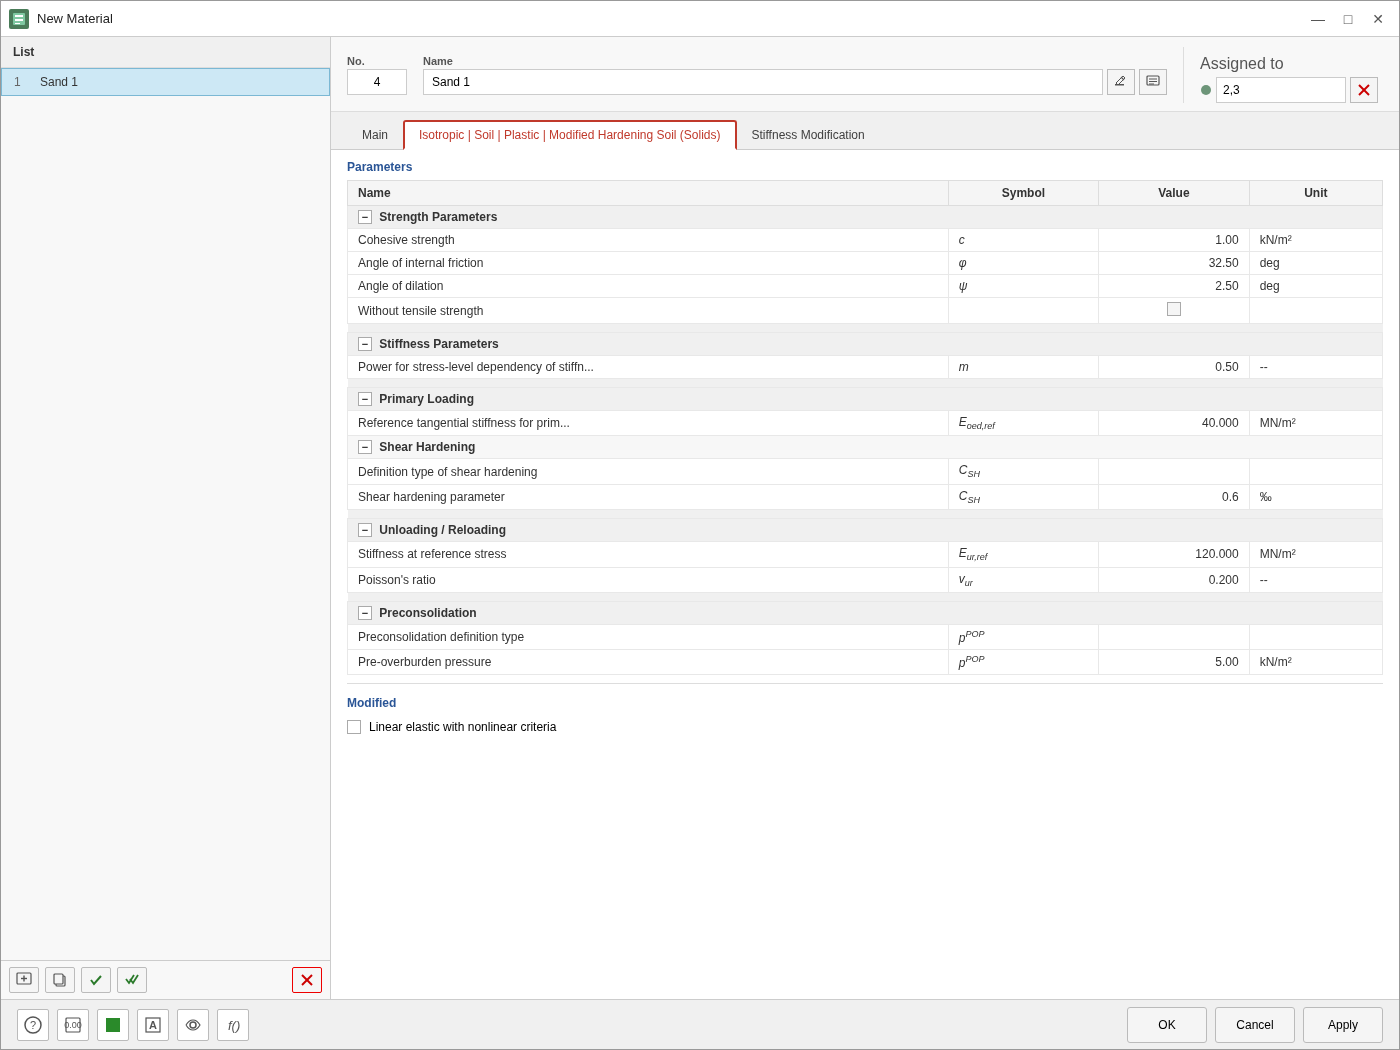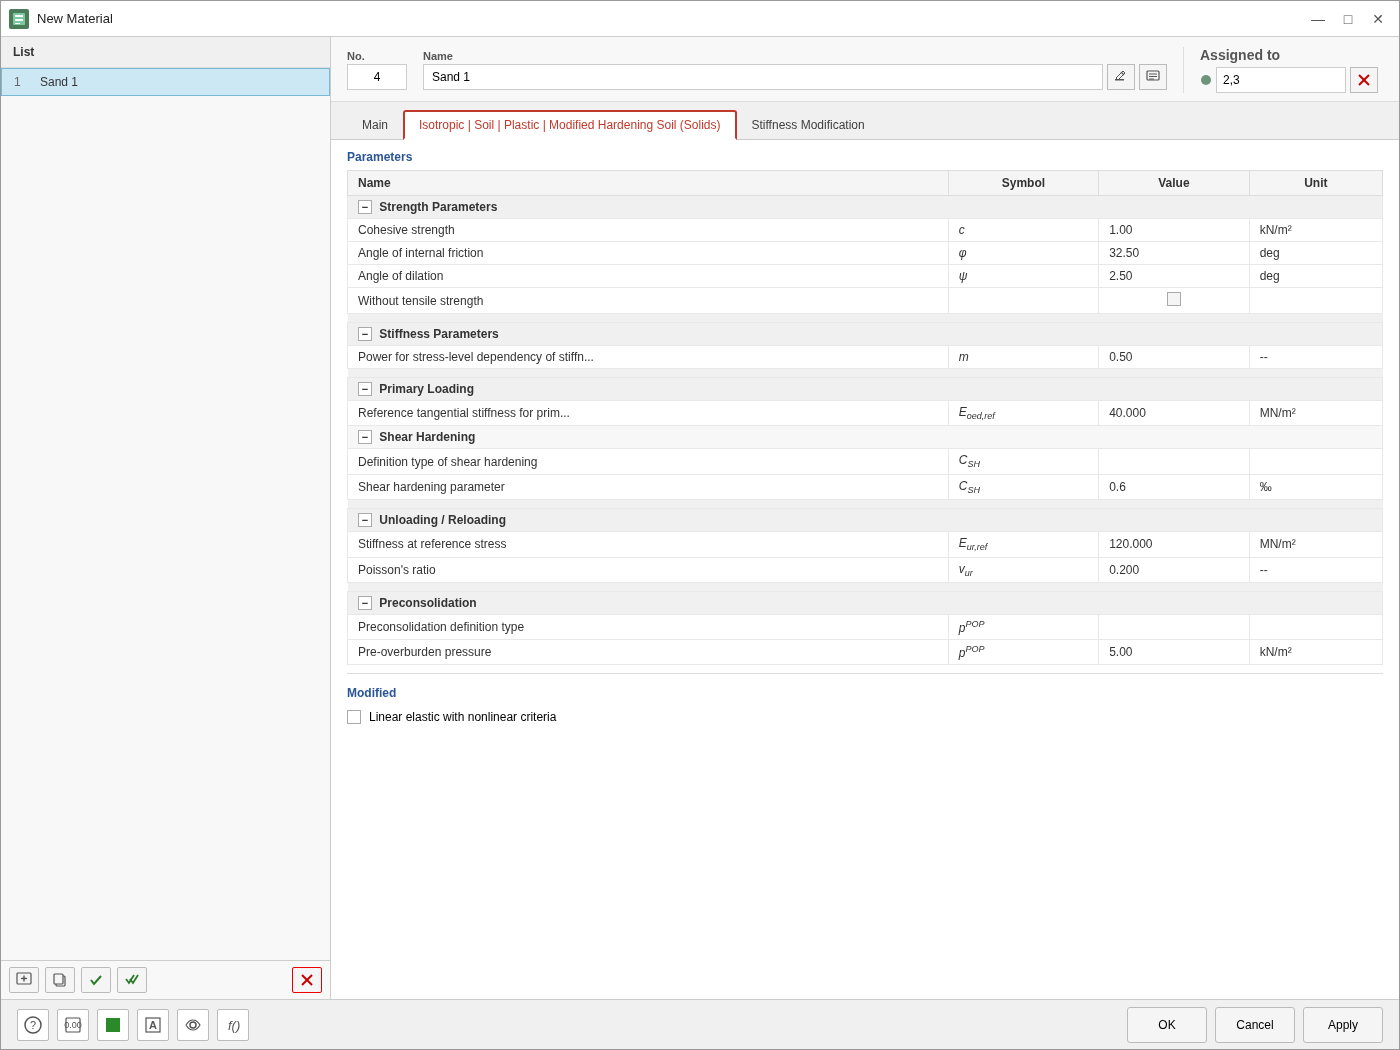--- a/index.html
+++ b/index.html
@@ -34,21 +34,21 @@
     
     .meta-row { display: flex; align-items: center; gap: 16px; padding: 10px 16px 8px 16px; background: #f8f8f8; border-bottom: 1px solid #ddd; }
     .meta-no { display: flex; flex-direction: column; gap: 2px; }
     .meta-label { font-size: 11px; color: #555; font-weight: 600; }
     .meta-no-input { width: 60px; height: 26px; border: 1px solid #ccc; padding: 2px 6px; font-size: 12px; text-align: center; background: #fff; }
     .meta-name { display: flex; flex-direction: column; gap: 2px; flex: 1; }
     .meta-name-row { display: flex; gap: 4px; align-items: center; }
     .meta-name-input { flex: 1; height: 26px; border: 1px solid #ccc; padding: 2px 8px; font-size: 12px; background: #fff; }
     .meta-name-btn { width: 28px; height: 26px; border: 1px solid #bbb; background: #f5f5f5; cursor: pointer; display: flex; align-items: center; justify-content: center; font-size: 13px; }
     .assigned-panel { min-width: 200px; border-left: 1px solid #ddd; padding-left: 16px; }
-    .assigned-label { font-size: 14px; color: #555; font-weight: 700; margin-bottom: 4px; }
+    .assigned-label { font-size: 16px; color: #555; font-weight: 400; margin-bottom: 4px; margin-top: 8px; }
     .assigned-row { display: flex; gap: 4px; align-items: center; }
     .assigned-input { width: 130px; height: 26px; border: 1px solid #ccc; padding: 2px 6px; font-size: 12px; background: #fff; }
     .assigned-btn { width: 28px; height: 26px; border: 1px solid #bbb; background: #f5f5f5; cursor: pointer; display: flex; align-items: center; justify-content: center; font-size: 14px; color: #c00; }
 
     
     .tabs-row { display: flex; align-items: center; padding: 8px 16px 0 16px; background: #f0f0f0; border-bottom: 1px solid #ccc; gap: 0; }
     .tab { padding: 6px 14px; cursor: pointer; border: 1px solid transparent; border-bottom: none; font-size: 12px; color: #404040; background: transparent; border-radius: 3px 3px 0 0; }
     .tab.active-tab { background: #fff; border: 2px solid #c0392b; border-bottom: 2px solid #fff; font-weight: 500; color: #c0392b; margin-bottom: -1px; z-index: 1; }
     .tab.stiffness-tab { background: transparent; border: 1px solid transparent; }
 
@@ -56,21 +56,21 @@
     .params-area { flex: 1; overflow-y: auto; padding: 0 16px 16px 16px; background: #fff; }
     .params-header { font-size: 12px; font-weight: 600; color: #2a5596; padding: 10px 0 6px 0; }
     .params-table { width: 100%; border-collapse: collapse; }
     .params-table th { background: #f5f5f5; border: 1px solid #ddd; padding: 5px 10px; font-size: 12px; font-weight: 600; color: #333; text-align: left; }
     .params-table th.center { text-align: center; }
     .params-table td { border: 1px solid #e8e8e8; padding: 4px 10px; font-size: 12px; color: #333; vertical-align: middle; }
     .group-row td { background: #f0f0f0; font-weight: 600; color: #333; }
     .subgroup-row td { background: #f7f7f7; font-weight: 600; color: #333; }
     .data-row td { background: #fff; }
     .symbol-cell { color: #2255aa; font-style: italic; }
-    .value-cell { text-align: left; padding-right: 16px; }
+    .value-cell { text-align: right; padding-right: 16px; }
     .unit-cell { color: #555; }
     .collapse-icon { display: inline-block; width: 14px; height: 14px; border: 1px solid #aaa; text-align: center; line-height: 12px; font-size: 11px; cursor: pointer; margin-right: 4px; background: #fff; }
     .indent1 { padding-left: 20px; }
     .indent2 { padding-left: 38px; }
     .indent3 { padding-left: 56px; }
     .checkbox-cell { text-align: center; }
     .mini-checkbox { width: 14px; height: 14px; border: 1px solid #aaa; display: inline-block; background: #f5f5f5; }
 
     
     .options-header { font-size: 12px; font-weight: 600; color: #2a5596; padding: 12px 0 6px 0; border-top: 1px solid #ddd; margin-top: 8px; }

